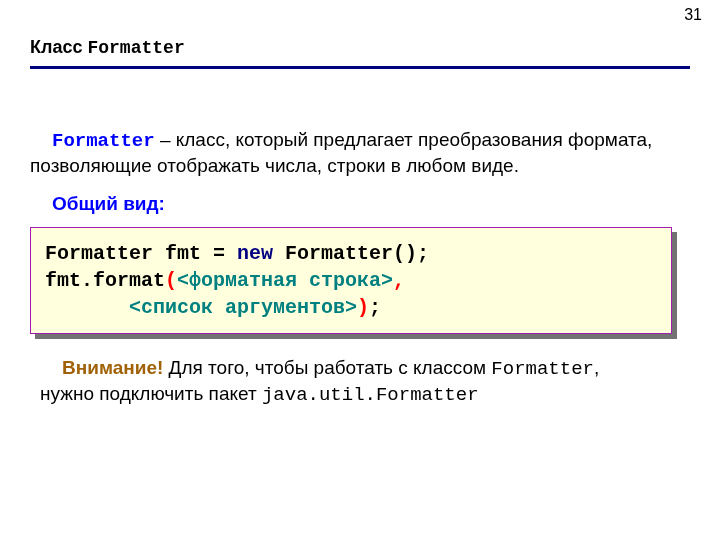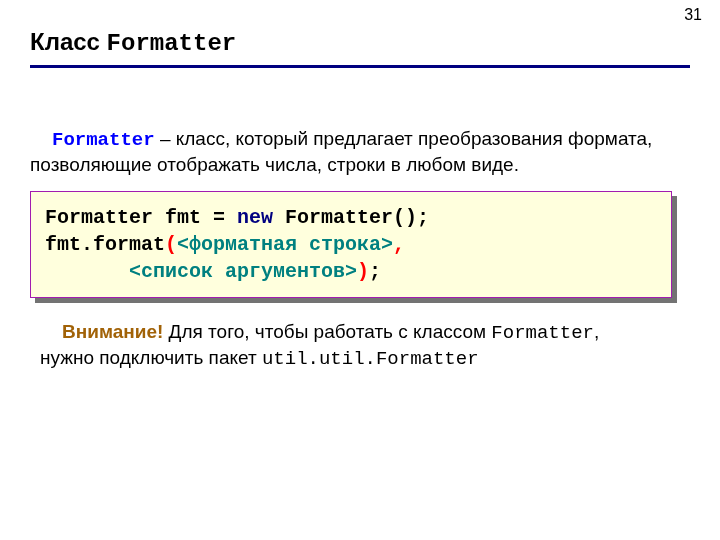--- a/index.html
+++ b/index.html
@@ -15,23 +15,24 @@
   }
   .page-num {
     position: absolute;
     top: 6px;
     right: 18px;
     font-size: 16px;
     color: #000;
   }
   .title {
     padding: 28px 30px 4px 30px;
-    font-size: 24px;
+    font-size: 18px;
     font-weight: bold;
     color: #000;
+    margin-top: 9px;
   }
   .title .mono {
     font-family: "Courier New", Courier, monospace;
   }
   .rule {
     margin: 4px 30px 0 30px;
     height: 3px;
     background: #000080;
   }
   .body {
@@ -89,22 +90,25 @@
   <span>Класс </span><span class="mono">Formatter</span>
 </div>
 <div class="rule"></div>
 
 <div class="body">
 
   <p class="para">
     <span class="indent"></span><span class="blue-bold-mono">Formatter</span><span> – класс, который предлагает преобразования формата, позволяющие отображать числа, строки в любом виде.</span>
   </p>
 
+  <div class="section-label">
+    <span class="indent"></span><span>Общий вид:</span>
+  </div>
 
   <div class="codebox"><span>Formatter fmt = </span><span class="c-nav">new</span><span> Formatter();</span>
 <span>fmt.format</span><span class="c-red">(</span><span class="c-arg">&lt;форматная строка&gt;</span><span class="c-red">,</span>
 <span>       </span><span class="c-arg">&lt;список аргументов&gt;</span><span class="c-red">)</span><span>;</span></div>
 
   <p class="para note">
-    <span class="indent"></span><span class="warn">Внимание!</span><span> Для того, чтобы работать с классом </span><span class="mono">Formatter</span><span>, нужно подключить пакет </span><span class="mono">util.util.Formatter</span>
+    <span class="indent"></span><span class="warn">Внимание!</span><span> Для того, чтобы работать с классом </span><span class="mono">Formatter</span><span>, нужно подключить пакет </span><span class="mono">java.util.Formatter</span>
   </p>
 
 </div>
 
 </body></html>

